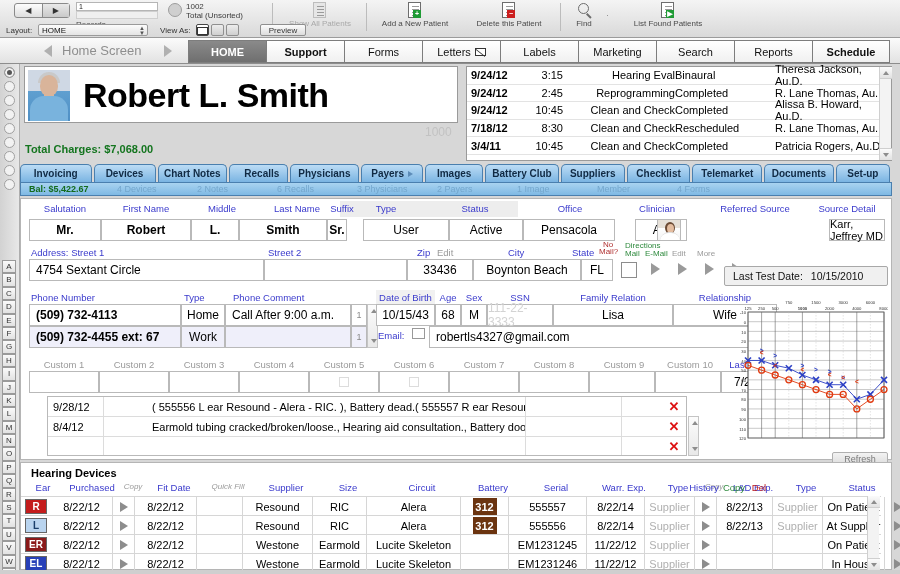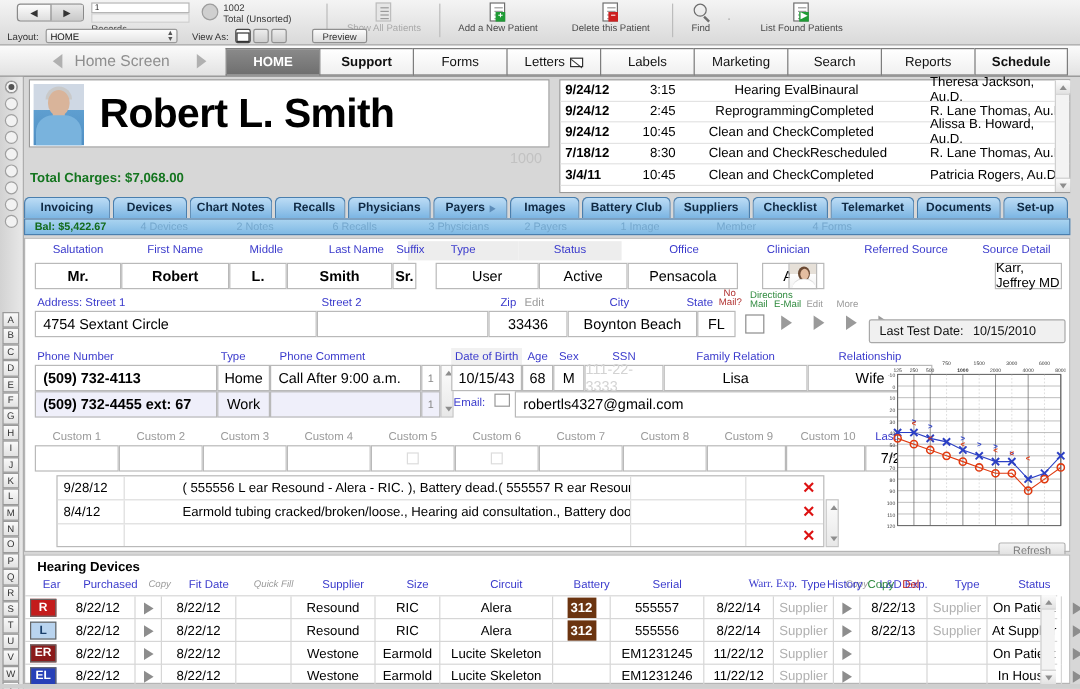--- a/index.html
+++ b/index.html
@@ -821,21 +821,21 @@
         <span style="left: 4px; width: 36px;">Ear</span>
         <span style="left: 40px; width: 62px;">Purchased</span>
         <span class="g" style="left: 102px; width: 20px;">Copy</span>
         <span style="left: 122px; width: 62px;">Fit Date</span>
         <span class="g" style="left: 184px; width: 46px;">Quick Fill</span>
         <span style="left: 230px; width: 70px;">Supplier</span>
         <span style="left: 300px; width: 54px;">Size</span>
         <span style="left: 354px; width: 94px;">Circuit</span>
         <span style="left: 448px; width: 48px;">Battery</span>
         <span style="left: 496px; width: 78px;">Serial</span>
-        <span style="left: 594px; width: 58px; font-family: Liberation Serif, serif;">Warr. Exp.</span>
+        <span style="left: 574px; width: 58px;">Warr. Exp.</span>
         <span style="left: 632px; width: 50px;">Type</span>
         <span class="g" style="left: 682px; width: 22px;">Copy</span>
         <span style="left: 704px; width: 56px;">L&amp;D Exp.</span>
         <span style="left: 760px; width: 50px;">Type</span>
         <span style="left: 810px; width: 62px;">Status</span>
         <span style="left: 666px; width: 34px;">History</span>
         <span class="grn" style="left: 698px; width: 30px;">Copy</span>
         <span class="rd" style="left: 726px; width: 24px;">Del</span>
       </div>
     <div id="dev-rows">

